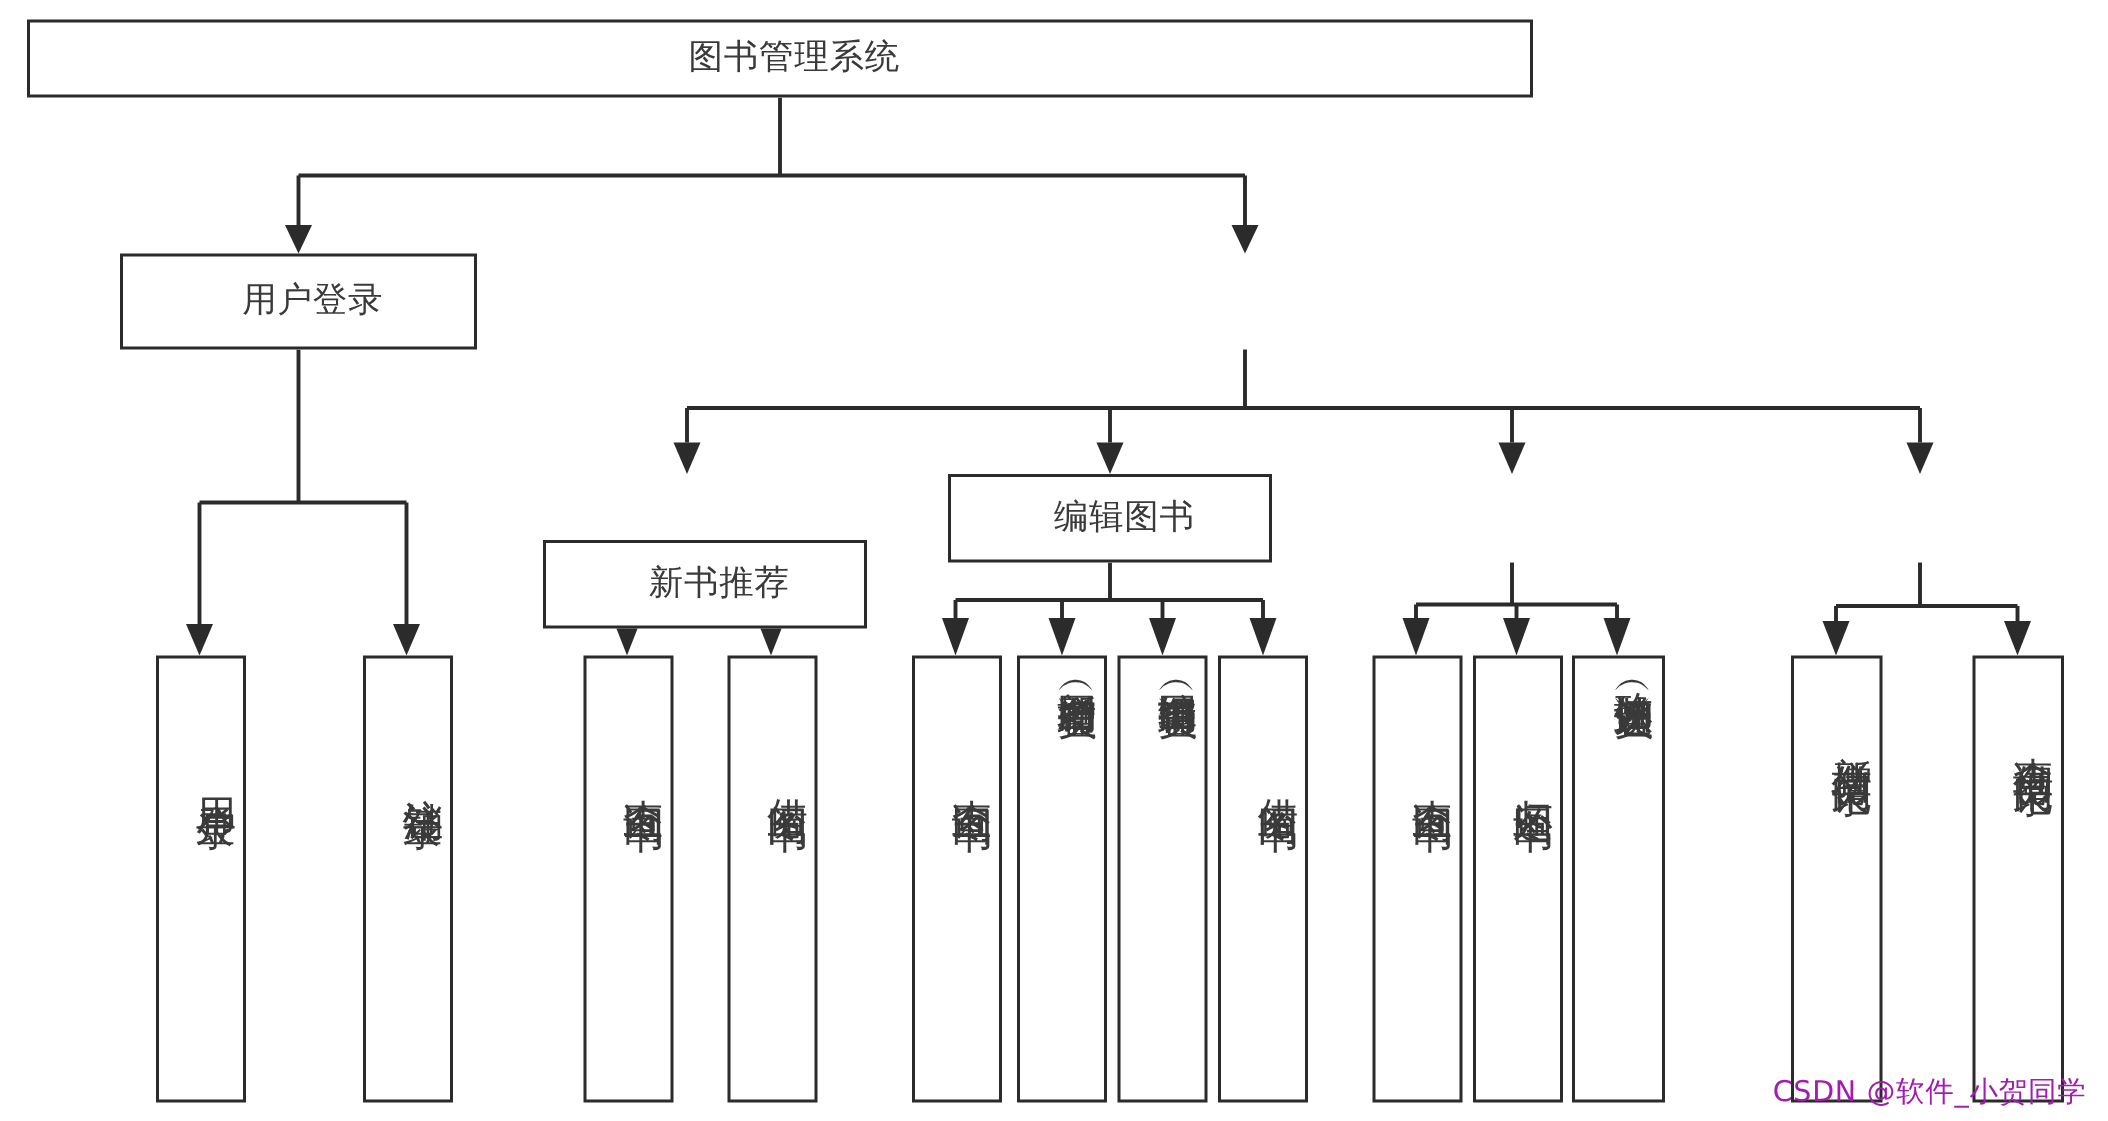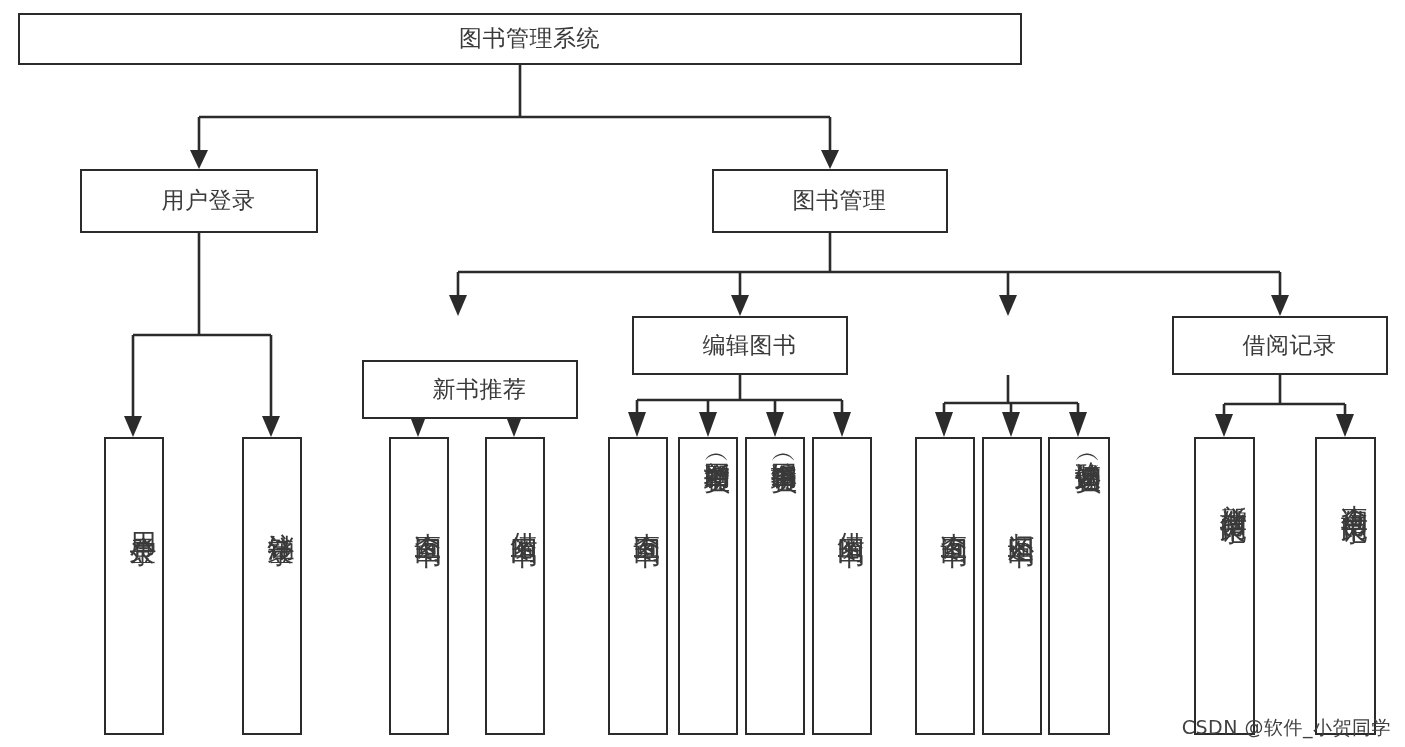--- a/index.html
+++ b/index.html
@@ -80,21 +80,21 @@
     fill: none;
   }
   .conn-arrow {
     fill: #2b2b2b;
   }
   #watermark {
     position: absolute;
     right: 14px;
     bottom: 6px;
     font-size: 19px;
-    color: #404040;
+    color: #a21caf;
     font-family: "DejaVu Sans", "Liberation Sans", sans-serif;
     letter-spacing: 0.5px;
     white-space: nowrap;
   }
 </style>
 </head>
 <body>
 
 <div id="diagram-canvas">
 
@@ -163,33 +163,27 @@
     <polygon class="conn-arrow" points="1336,414 1354,414 1345,437"></polygon>
   </svg>
 
   <div class="node-box node-h" style="left:18px; top:13px; width:1004px; height:52px;">
     <span class="node-label">图书管理系统</span>
   </div>
 
   <div class="node-box node-h" style="left:80px; top:169px; width:238px; height:64px;">
     <span class="node-label">用户登录</span>
   </div>
-  <div class="node-box node-h" style="left:712px; top:169px; width:236px; height:64px;">
-    <span class="node-label">图书管理</span>
-  </div>
 
   <div class="node-box node-h" style="left:362px; top:316px; width:216px; height:59px;margin-top:44px;">
     <span class="node-label">新书推荐</span>
   </div>
   <div class="node-box node-h" style="left:632px; top:316px; width:216px; height:59px;">
     <span class="node-label">编辑图书</span>
   </div>
-  <div class="node-box node-h" style="left:1172px; top:316px; width:216px; height:59px;">
-    <span class="node-label">借阅记录</span>
-  </div>
 
   <div class="node-box node-v" style="left:104px; top:437px; width:60px; height:298px; padding-top:72px;">
     <span class="node-label">用户登录</span>
   </div>
   <div class="node-box node-v" style="left:242px; top:437px; width:60px; height:298px; padding-top:72px;">
     <span class="node-label">注销登录</span>
   </div>
 
   <div class="node-box node-v" style="left:389px; top:437px; width:60px; height:298px; padding-top:72px;">
     <span class="node-label">查询图书</span>

